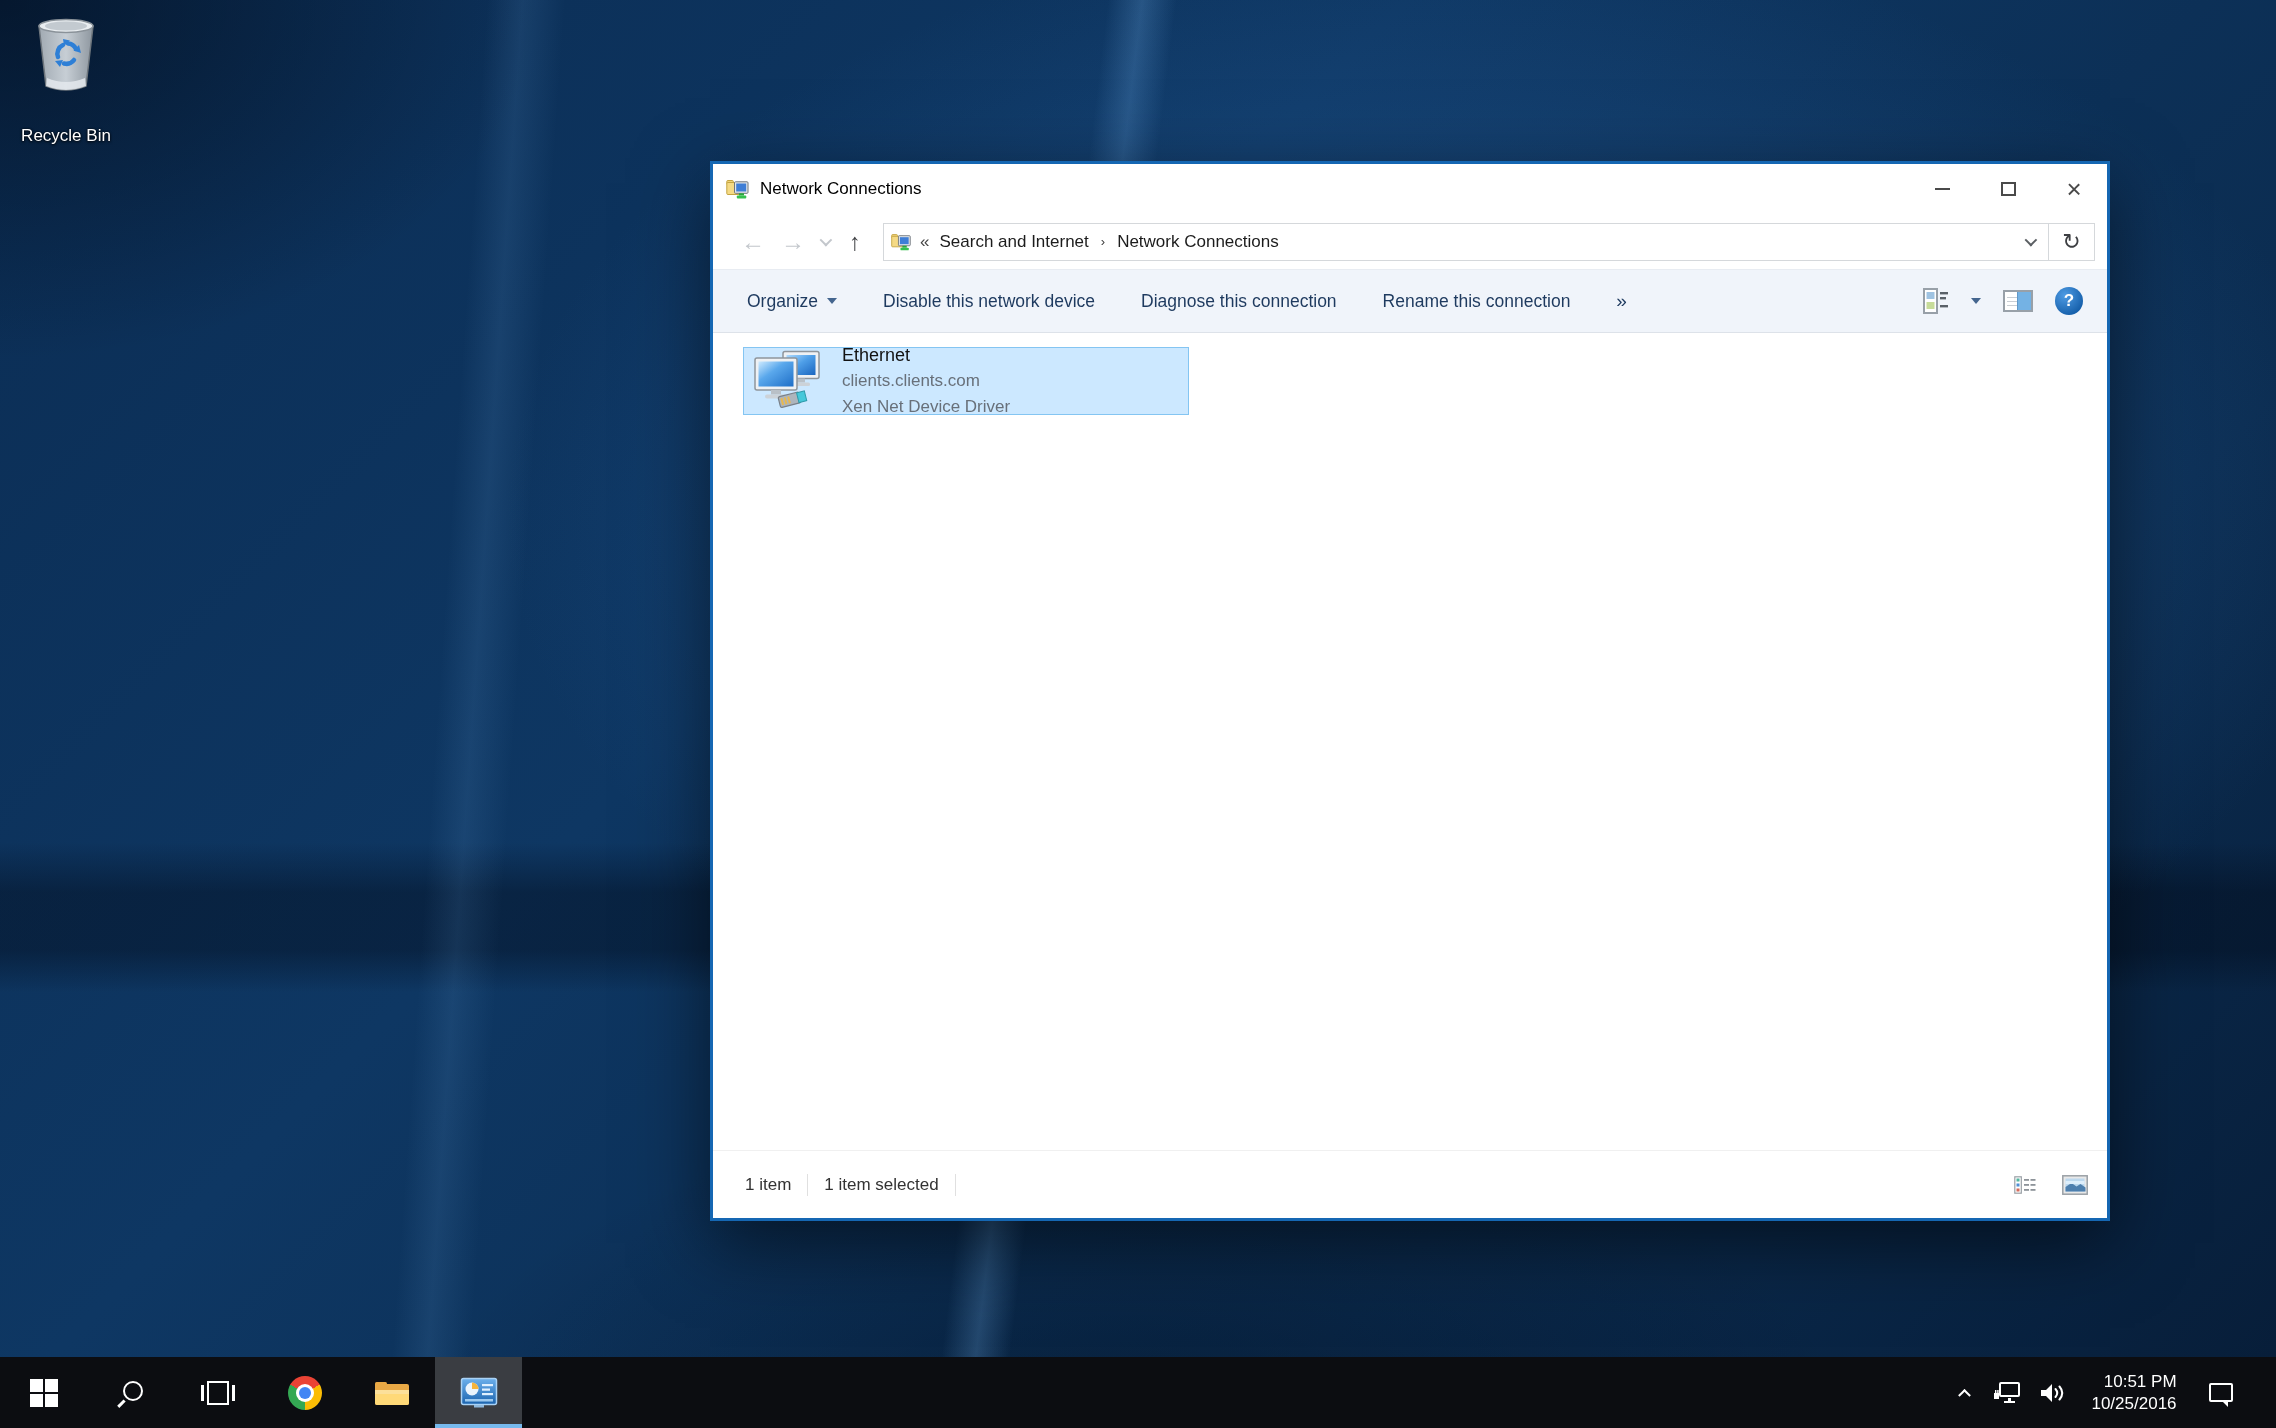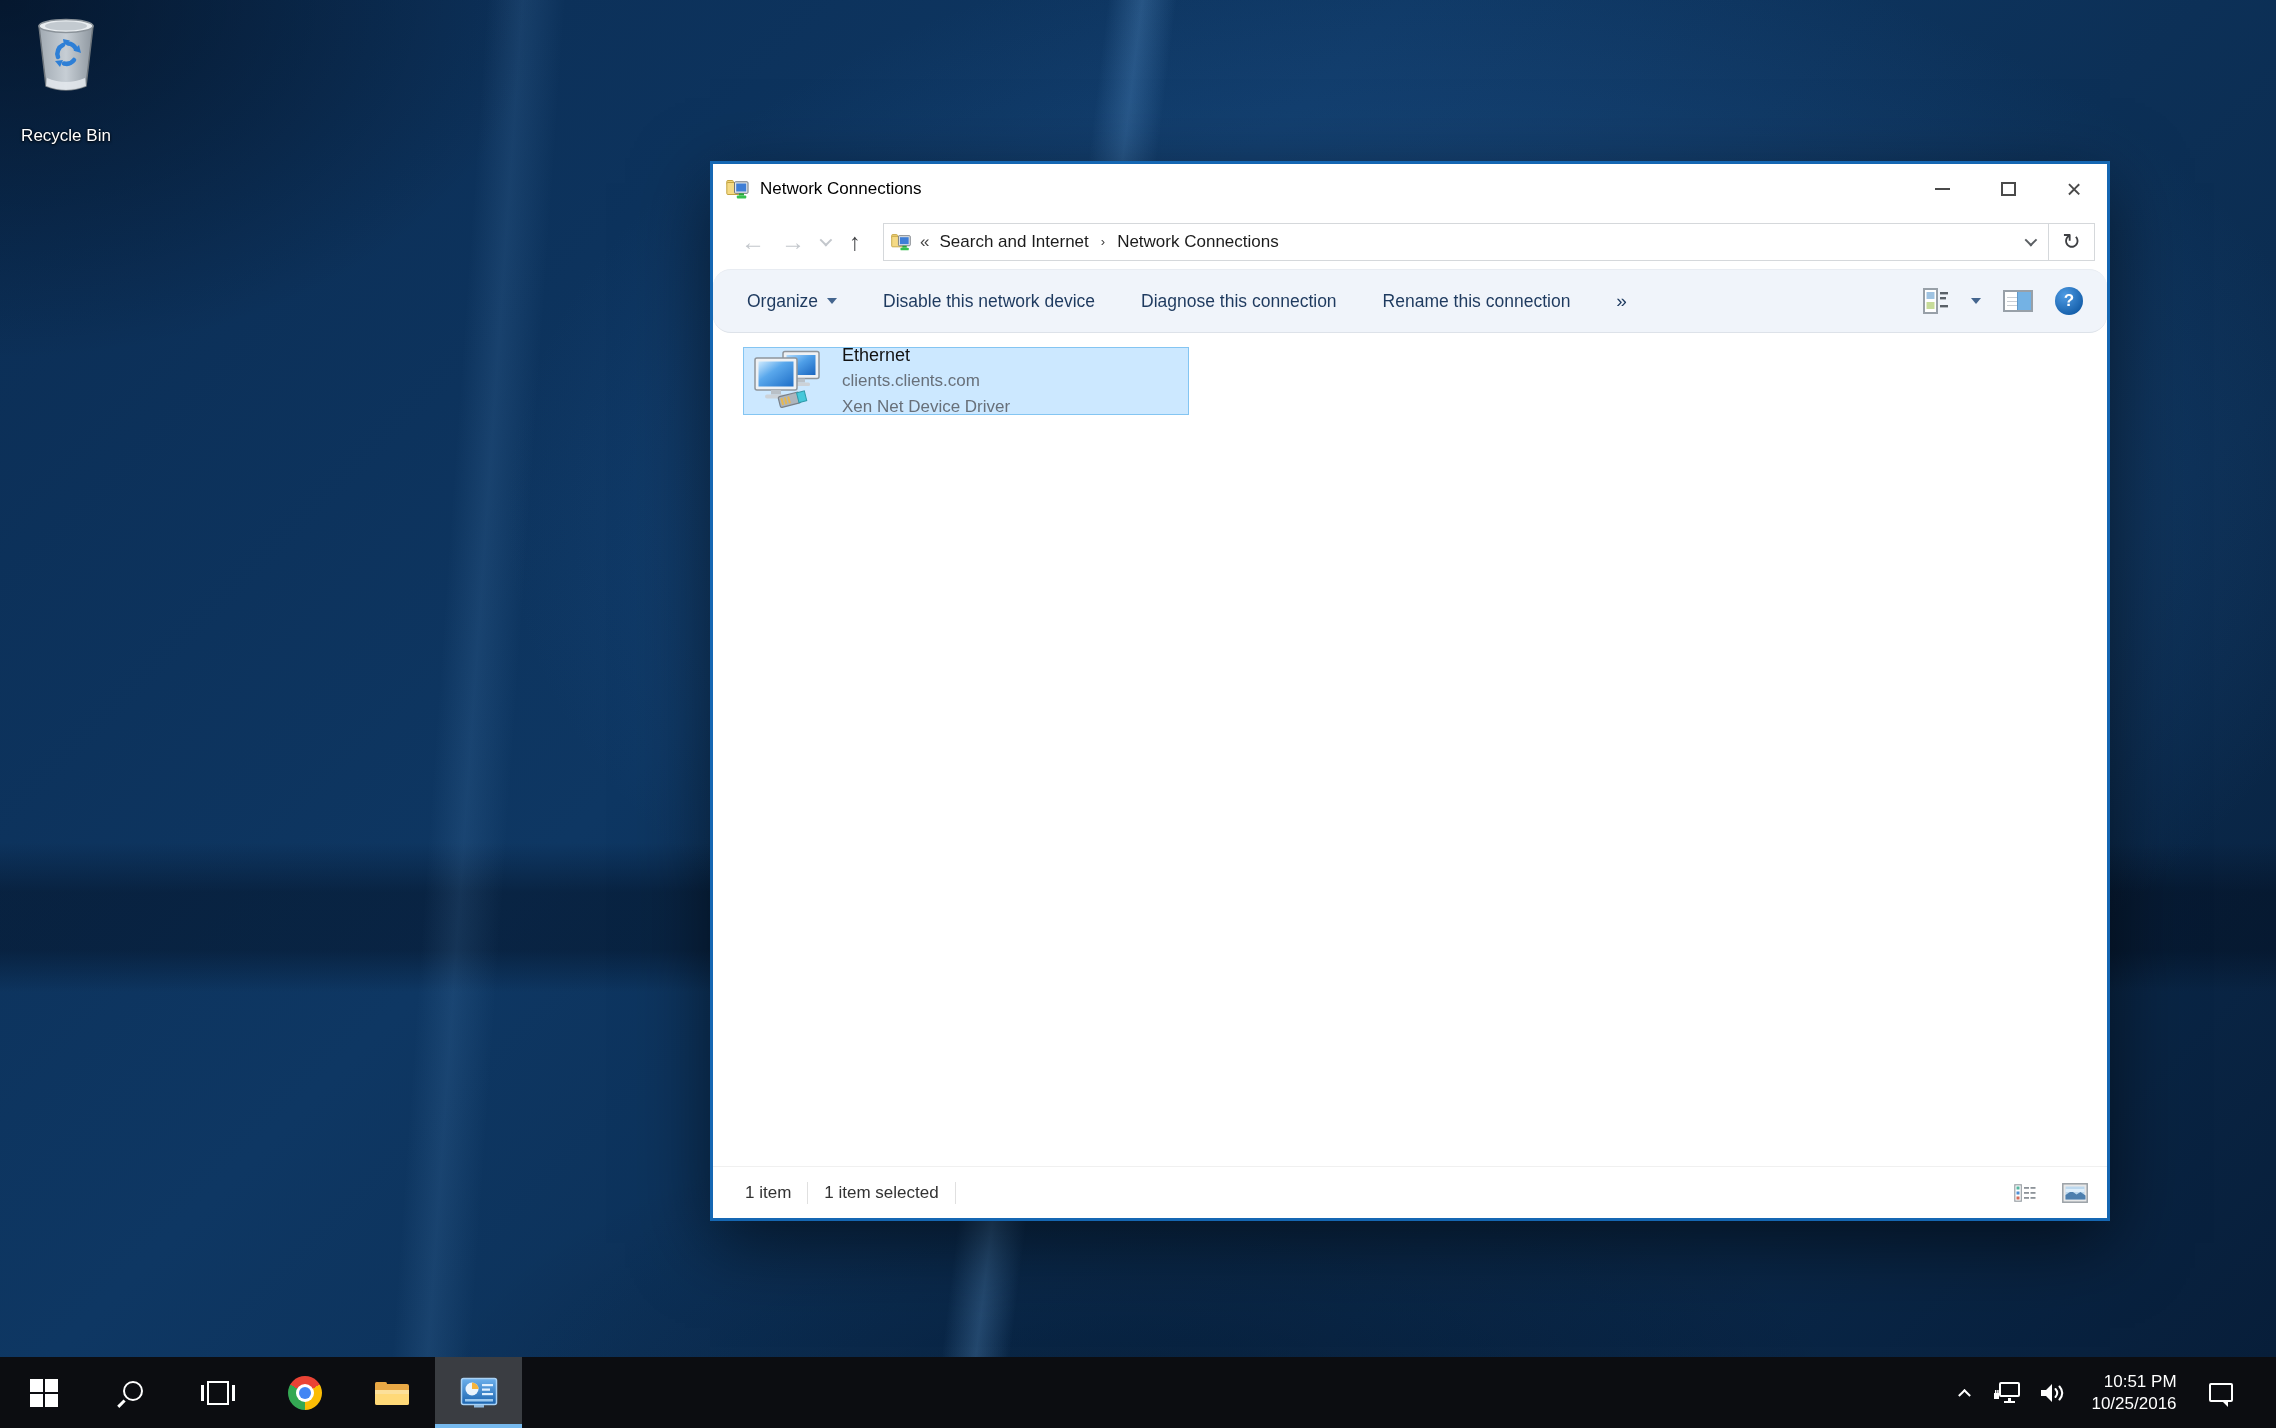--- a/index.html
+++ b/index.html
@@ -70,21 +70,21 @@
     flex:1; border:none; outline:none; font-family:"Liberation Sans",sans-serif; font-size:17px; color:#222; padding:0 6px 0 12px; background:transparent;
   }
   .search-box input::placeholder{ color:#767676; }
   .search-glyph{ position:relative; width:34px; height:38px; flex:0 0 auto; }
   .search-glyph::before{ content:""; position:absolute; left:7px; top:10px; width:11px; height:11px; border:2px solid #5c6064; border-radius:50%; }
   .search-glyph::after{ content:""; position:absolute; left:19px; top:23px; width:2px; height:7px; background:#5c6064; transform:rotate(-45deg); }
 
   
   .toolbar{
     height:64px; background:#f0f4fa; border-top:1px solid #e8ecf2; border-bottom:1px solid #dde2e9;
-    display:flex; align-items:center; padding:0 24px 0 34px; flex:0 0 auto;border-radius:18px;
+    display:flex; align-items:center; padding:0 24px 0 34px; flex:0 0 auto;
   }
   .tb-item{ font-size:17.5px; color:#1e3a5f; margin-right:46px; display:flex; align-items:center; white-space:nowrap; }
   .tri-down{ width:0; height:0; border-left:5px solid transparent; border-right:5px solid transparent; border-top:6px solid #44658e; margin-left:9px; }
   .tb-overflow{ font-size:19px; color:#1e3a5f; margin-right:0; }
   .tb-right{ margin-left:auto; display:flex; align-items:center; gap:22px; }
   .helpbtn{
     width:28px; height:28px; border-radius:50%; background:radial-gradient(circle at 35% 30%, #4e9be4, #1660ab 75%);
     color:#fff; font-size:17px; font-weight:bold; display:flex; align-items:center; justify-content:center;
   }
   .pane-icon{ width:30px; height:22px; border:2px solid #98a0a8; background:#fff; display:flex; }
@@ -97,21 +97,21 @@
     position:absolute; left:30px; top:14px; width:446px; height:68px;
     background:#cce8ff; border:1px solid #84c5f2; display:flex; align-items:center;
   }
   .conn-icon{ margin-left:8px; flex:0 0 auto; }
   .conn-text{ margin-left:18px; display:flex; flex-direction:column; line-height:26px; }
   .conn-name{ font-size:18px; color:#121212; }
   .conn-sub{ font-size:17px; color:#68707a; }
 
   
   .statusbar{
-    height:52px; flex:0 0 auto; background:#fff; border-top:1px solid #f0f0f0;
+    height:68px; flex:0 0 auto; background:#fff; border-top:1px solid #f0f0f0;
     display:flex; align-items:center; padding:0 14px 0 32px; font-size:17px; color:#333;
   }
   .vsep{ width:1px; height:22px; background:#e0e0e0; margin:0 16px; }
   .status-views{ margin-left:auto; display:flex; align-items:center; gap:16px; }
   .sv-btn{ padding:4px 5px; display:flex; align-items:center; }
 
   
   .taskbar{
     position:absolute; left:0; bottom:0; width:2276px; height:71px; background:#0c0d11;
     display:flex; align-items:stretch;

